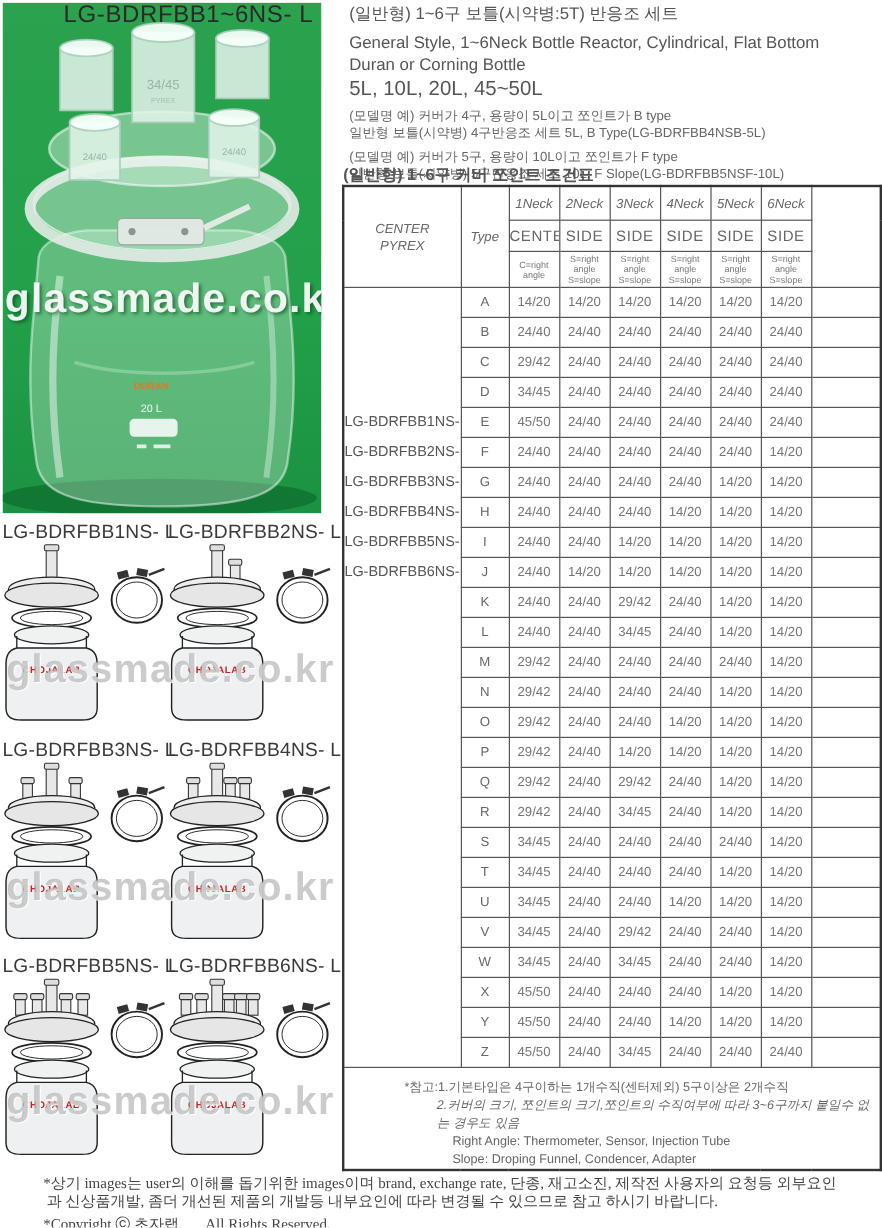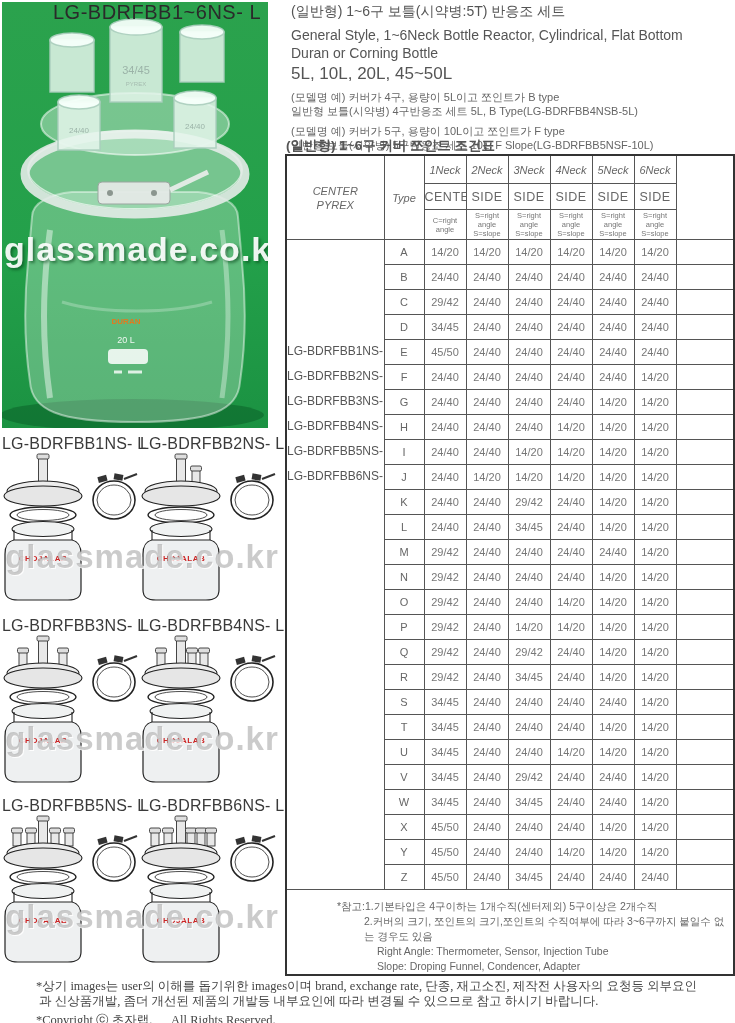--- a/index.html
+++ b/index.html
@@ -40,21 +40,21 @@
   .joint-table thead tr.r3 th{height:29px;font-size:7.5px;line-height:9px;color:#777;}
   .joint-table .model-h{font-size:12px;color:#666;line-height:14px;}
   .joint-table tbody tr{height:25px;}
   .joint-table td.type-cell{font-size:11px;color:#666;}
   .joint-table td.val{font-size:11px;color:#777;}
   .joint-table td.model-cell{vertical-align:top;}
   .model-names{margin-top:99px;text-align:right;padding-right:3px;
     font-size:12px;line-height:25px;color:#555;white-space:nowrap;}
   .joint-table tfoot td{height:78px;text-align:left;vertical-align:top;}
   .tfoot-lines{padding:9px 0 0 50px;font-size:10.5px;line-height:15px;color:#666;}
-  .tfoot-lines .fn2{padding-left:27px;}
+  .tfoot-lines .fn2{padding-left:27px;font-style:italic;}
   .tfoot-lines .fn3,.tfoot-lines .fn4{padding-left:40px;}
   
   .diagram-unit{position:absolute;width:137px;}
   .diagram-title{font-size:16px;color:#3a3a3a;white-space:nowrap;letter-spacing:.2px;height:17px;}
   .diagram-watermark{
     position:absolute;left:4px;width:276px;text-align:center;z-index:2;
     font-size:33px;font-weight:bold;color:rgba(160,160,160,.55);
     text-shadow:1px 1px 0 rgba(255,255,255,.9);letter-spacing:1px;pointer-events:none;
   }
   

